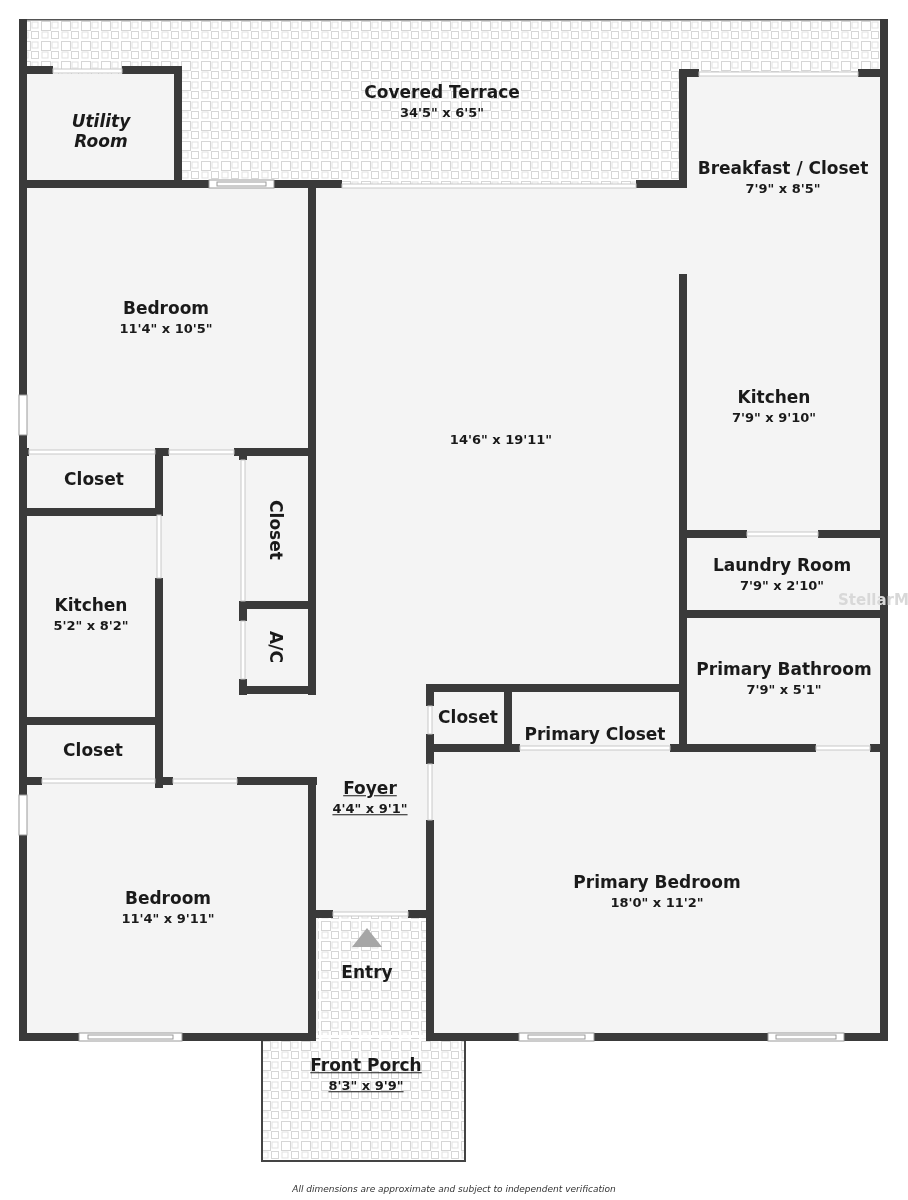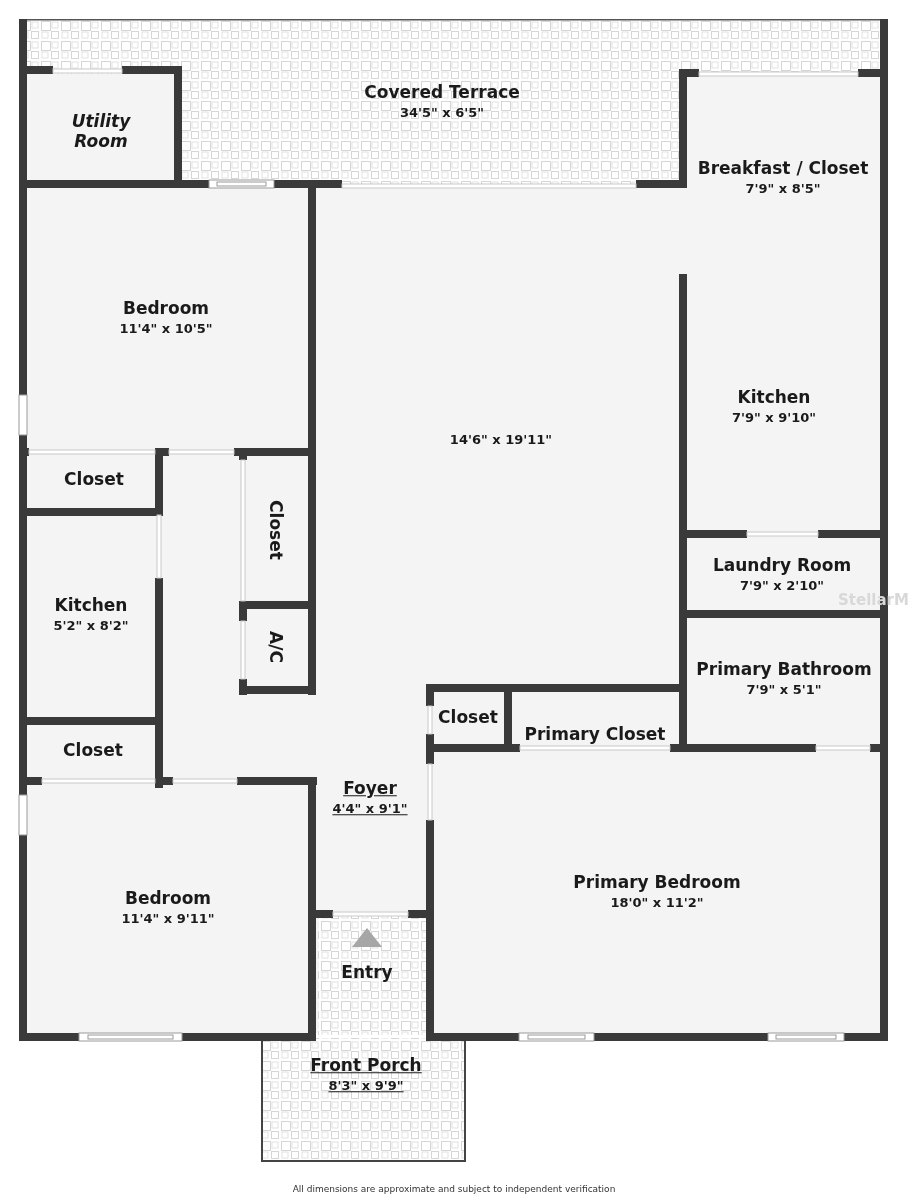--- a/index.html
+++ b/index.html
@@ -6,21 +6,21 @@
   body { width: 908px; height: 1200px; position: relative; overflow: hidden; font-family: "DejaVu Sans", sans-serif; }
   svg { position: absolute; left: 0; top: 0; }
   .floor { fill: #f4f4f4; }
   .wall { fill: #3a3a3a; }
   .opening { fill: #ffffff; stroke: #c8c8c8; stroke-width: 1; }
   .window { fill: #ffffff; stroke: #9a9a9a; stroke-width: 1; }
   .label { position: absolute; transform: translate(-50%, -50%); text-align: center; color: #1a1a1a; white-space: nowrap; line-height: 1.15; }
   .label .name { display: block; font-weight: bold; font-size: 17px; }
   .label .dim { display: block; font-weight: bold; font-size: 13px; margin-top: 3px; }
   .label.rot { transform: translate(-50%, -50%) rotate(90deg); }
-  .footer { position: absolute; left: 0; width: 908px; top: 1184px; text-align: center; font-size: 9px; color: #333; }
+  .footer { position: absolute; left: 0; width: 908px; top: 1184px; text-align: center; font-size: 9px; color: #333; font-style: italic; }
   .watermark { position: absolute; left: 838px; top: 591px; font-size: 15px; color: #d8d8d8; font-weight: bold; }
 </style>
 </head>
 <body>
 
 <svg width="908" height="1200" viewBox="0 0 908 1200">
   <defs>
     <pattern id="tile" x="0" y="0" width="20" height="20" patternUnits="userSpaceOnUse">
       <rect x="0" y="0" width="20" height="20" fill="#ffffff"></rect>
       <rect x="1.5" y="1.5" width="9" height="9" fill="none" stroke="#d6d6d6" stroke-width="1"></rect>

